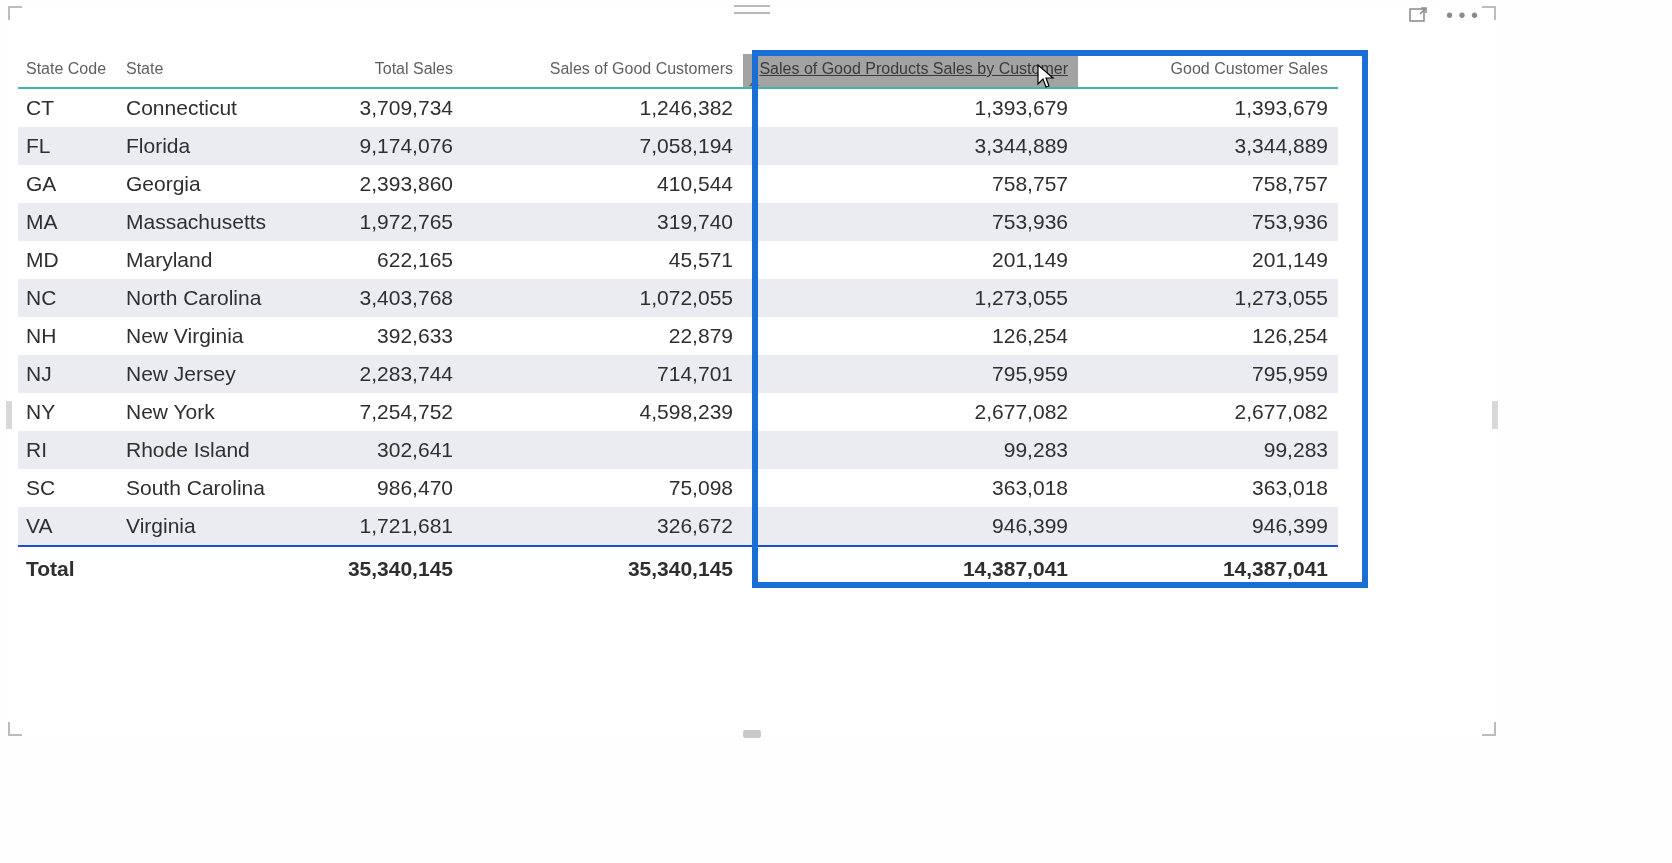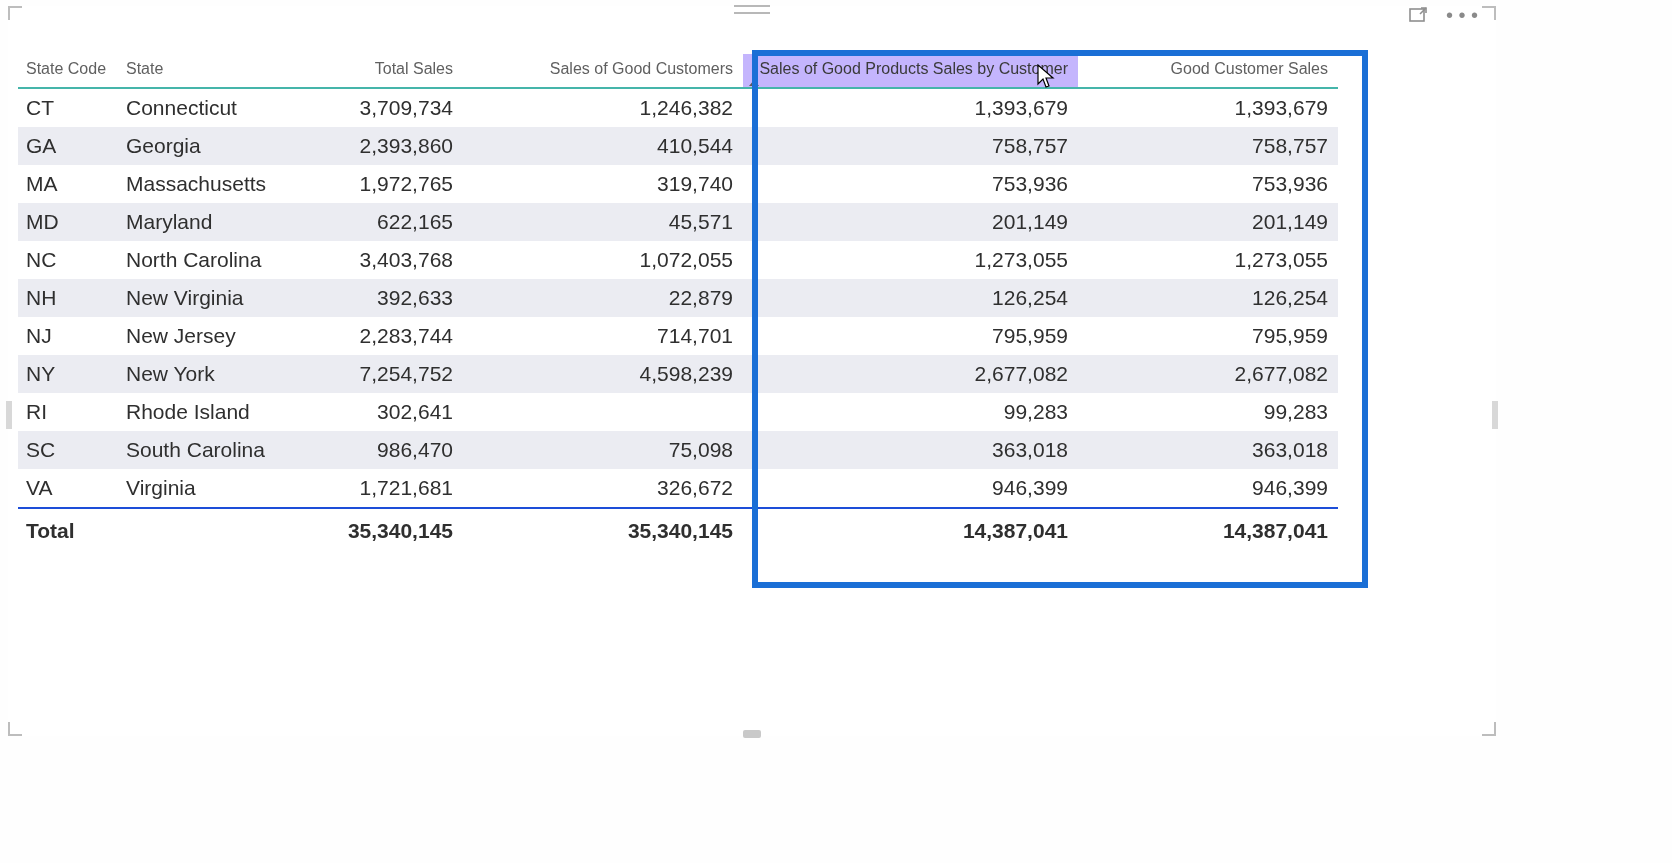--- a/index.html
+++ b/index.html
@@ -120,22 +120,23 @@
     padding: 6px 8px 9px 8px;
     border-bottom: 2px solid #45b5aa; 
     white-space: nowrap;
     overflow: hidden;
     position: relative;
   }
   .tbl thead th.num { text-align: right; padding-right: 10px; }
 
   
   .tbl thead th.active-sort {
-    background: #c4b5fd;
+    background: #a3a3a3;
     color: #3a3a3a;
+    text-decoration: underline;
   }
   
   .tbl thead th.active-sort::after {
     content: "";
     position: absolute;
     left: 6px;
     bottom: 1px;
     width: 0; height: 0;
     border-left: 5px solid transparent;
     border-right: 5px solid transparent;
@@ -229,20 +230,28 @@
     <tbody>
         <tr>
           <td>CT</td>
           <td>Connecticut</td>
           <td class="num">3,709,734</td>
           <td class="num">1,246,382</td>
           <td class="num">1,393,679</td>
           <td class="num">1,393,679</td>
         </tr>
         <tr>
+          <td>FL</td>
+          <td>Florida</td>
+          <td class="num">9,174,076</td>
+          <td class="num">7,058,194</td>
+          <td class="num">3,344,889</td>
+          <td class="num">3,344,889</td>
+        </tr>
+        <tr>
           <td>GA</td>
           <td>Georgia</td>
           <td class="num">2,393,860</td>
           <td class="num">410,544</td>
           <td class="num">758,757</td>
           <td class="num">758,757</td>
         </tr>
         <tr>
           <td>MA</td>
           <td>Massachusetts</td>

